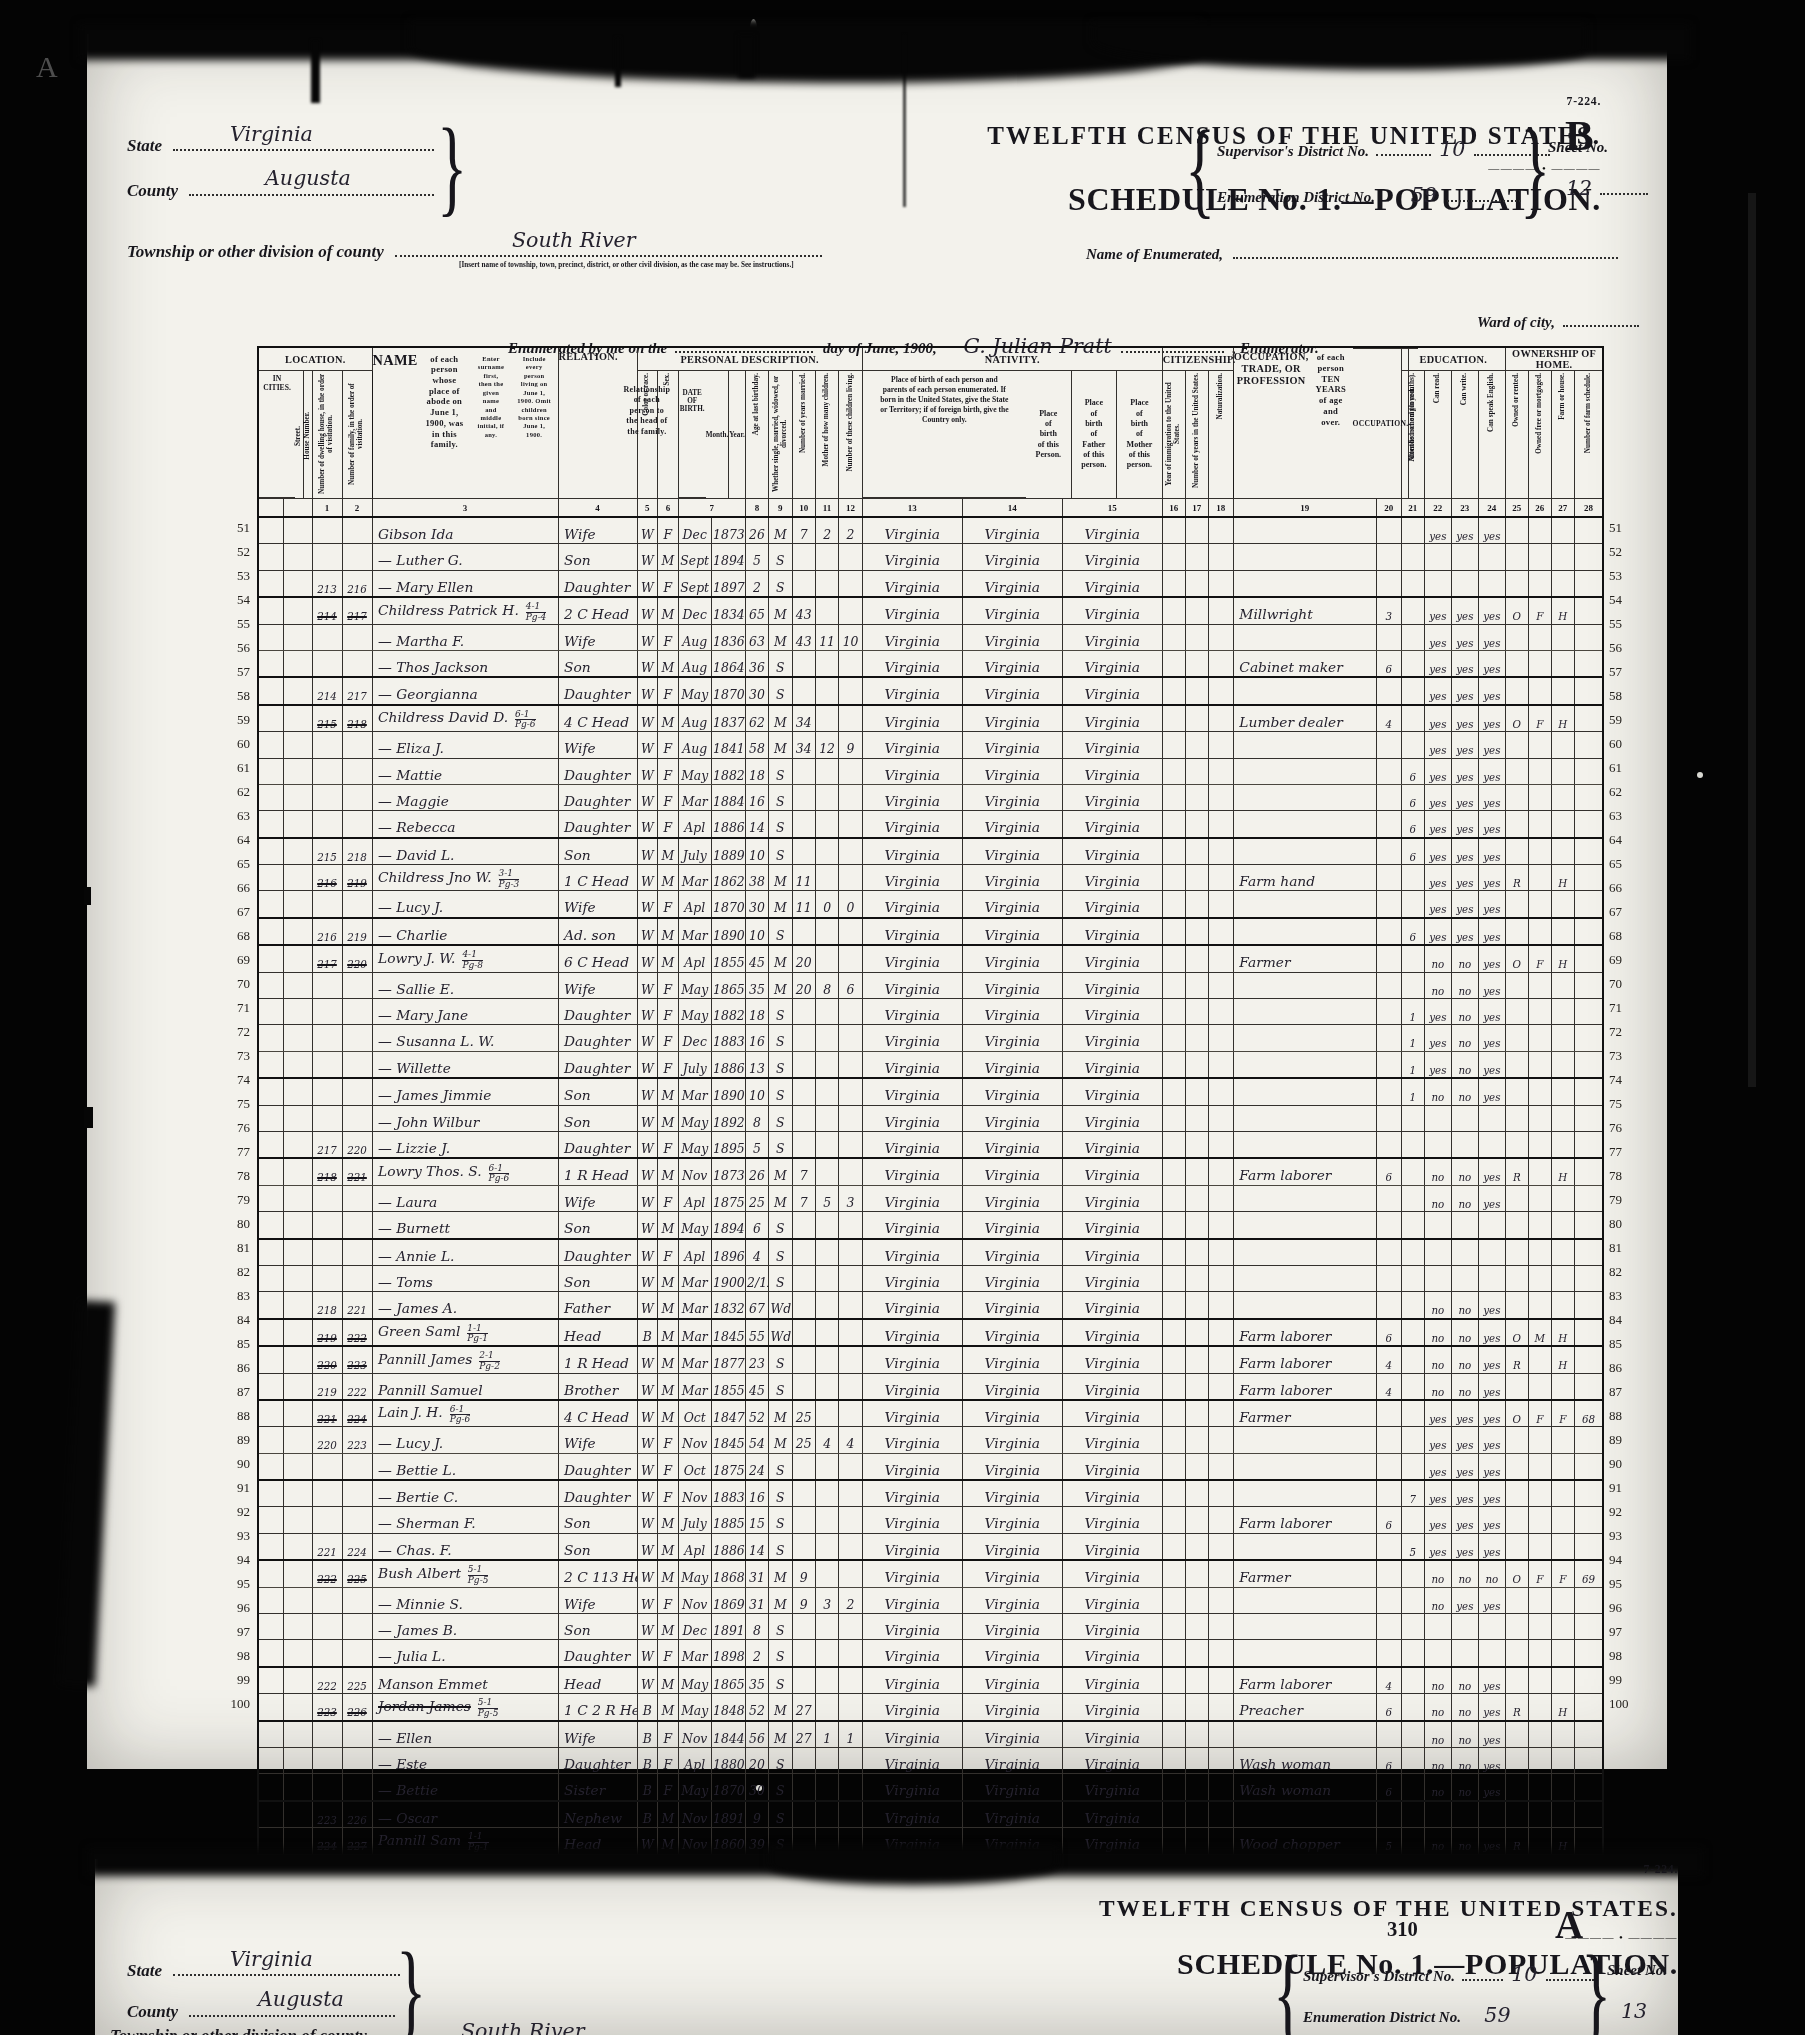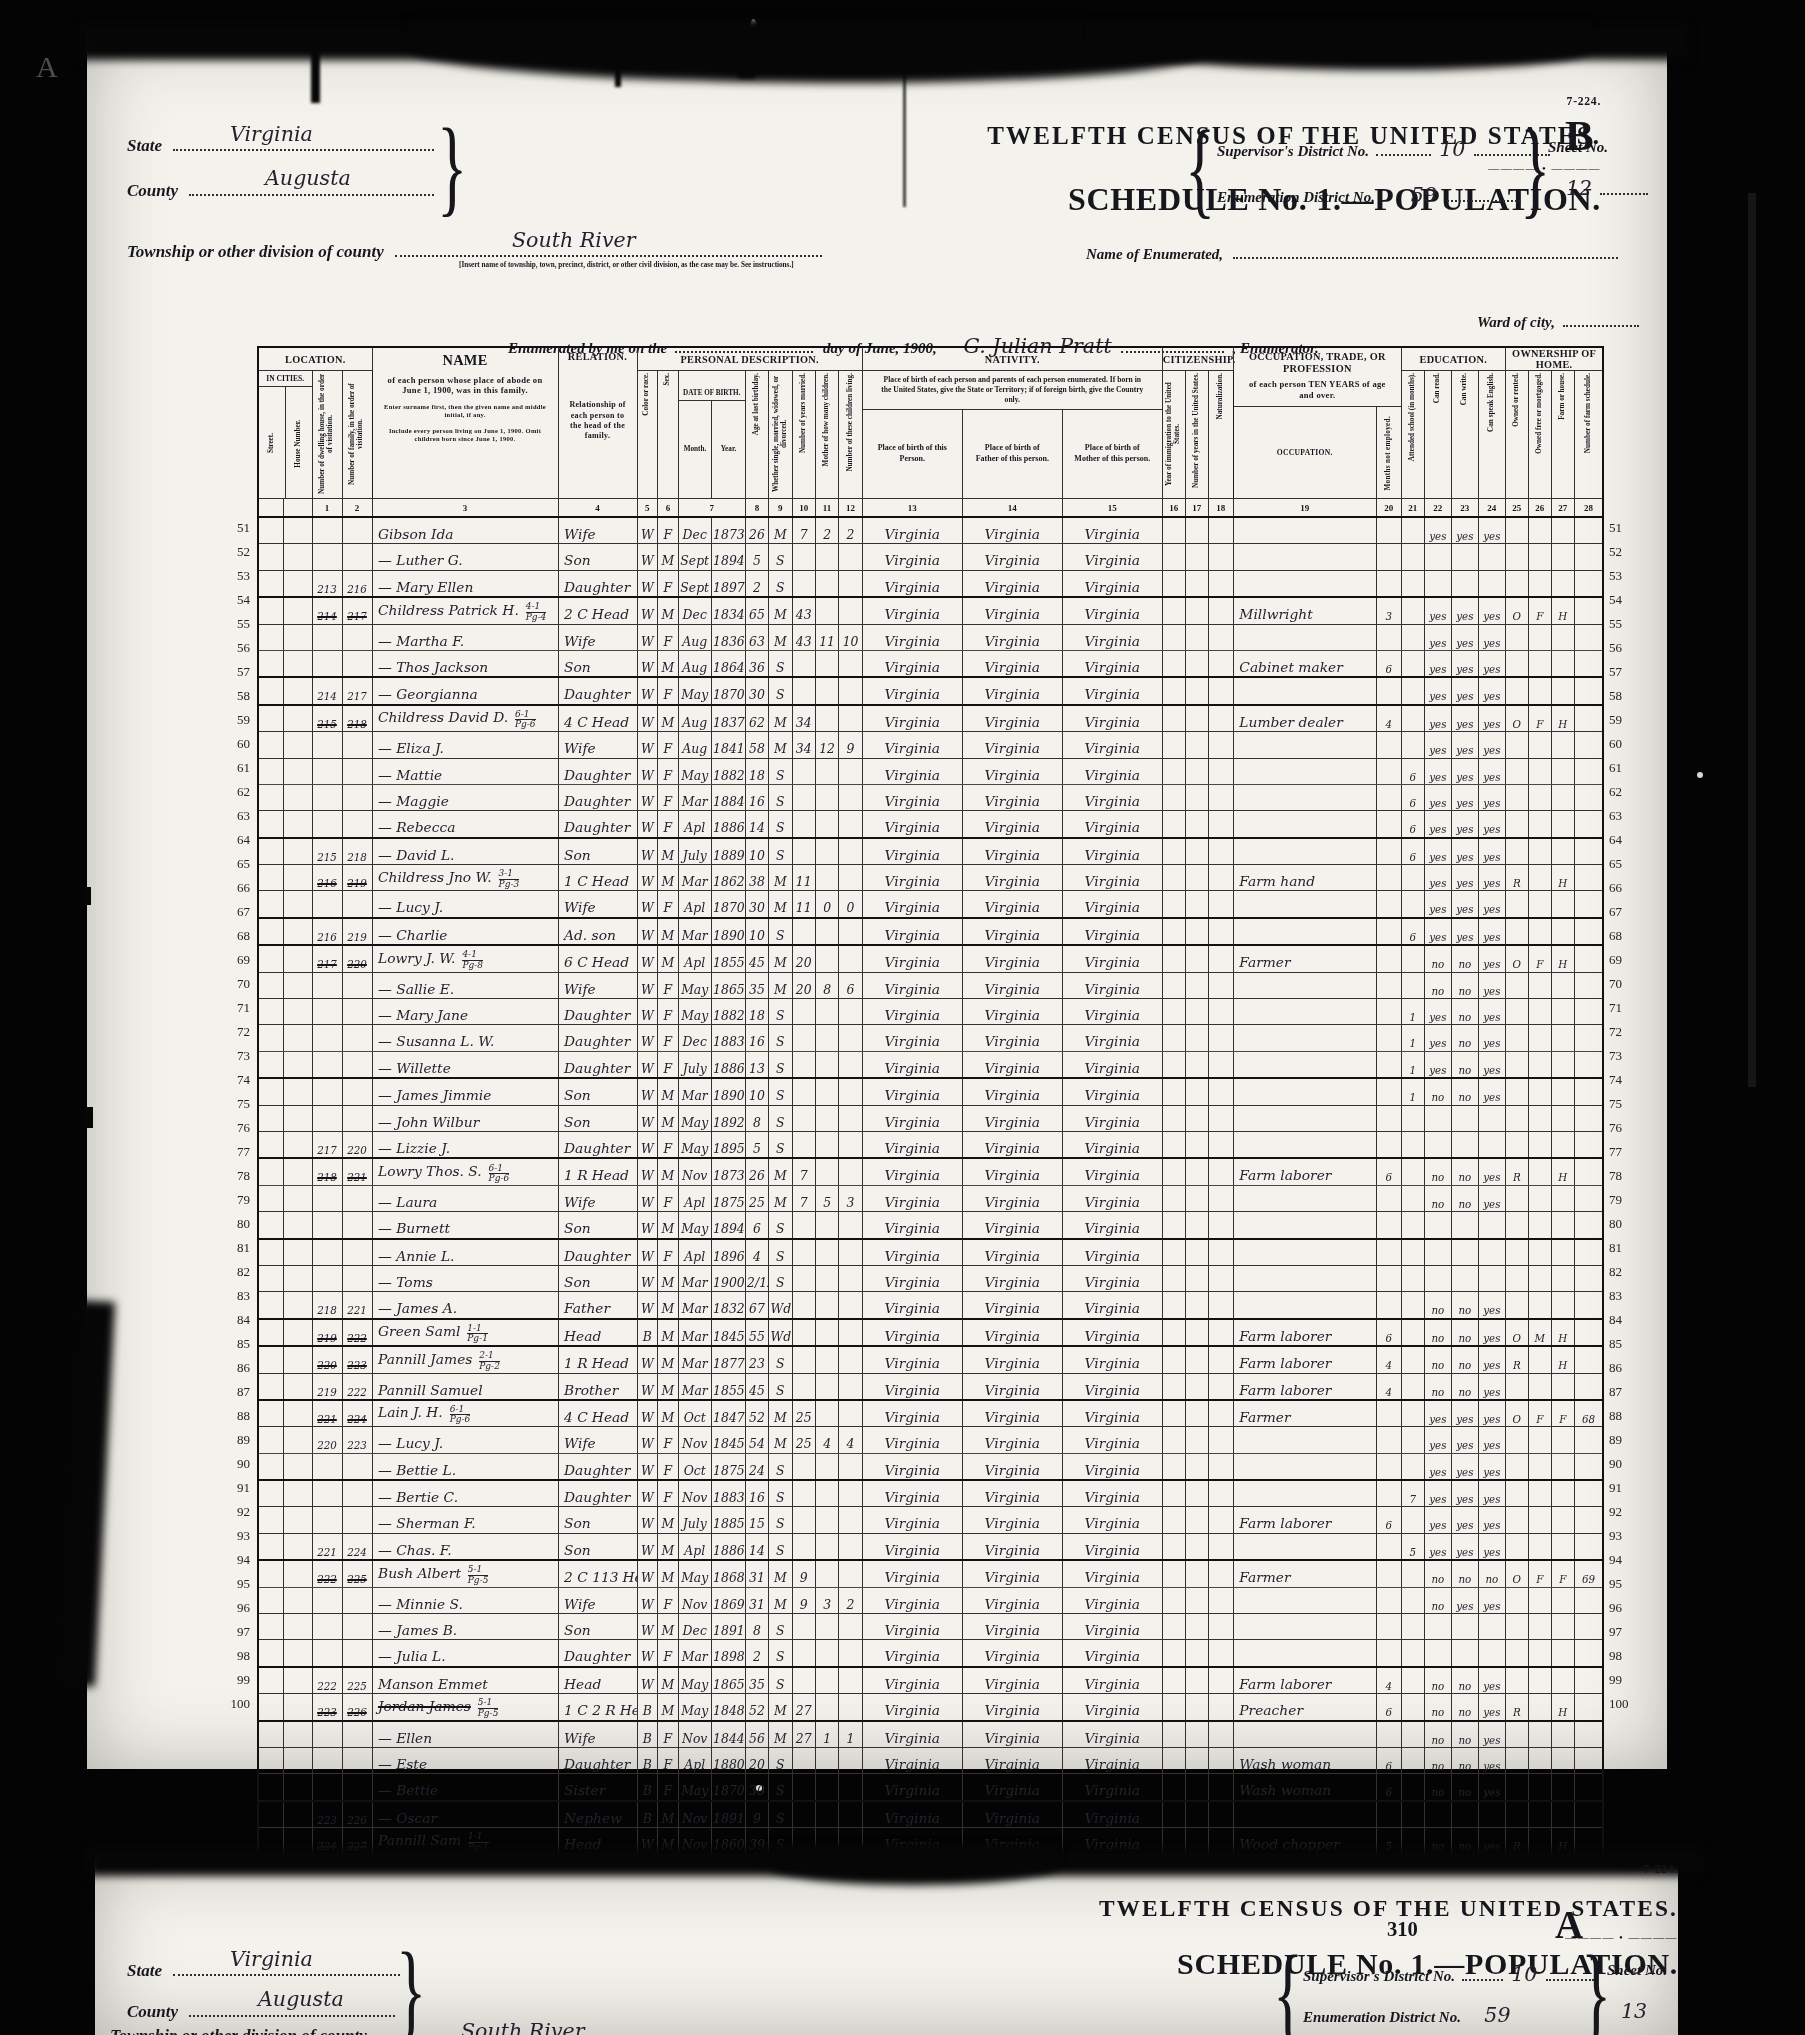--- a/index.html
+++ b/index.html
@@ -34,21 +34,21 @@
   
   #census{position:absolute;left:170px;top:312px;}
   table{border-collapse:collapse;table-layout:fixed;width:1344px;background:transparent;}
   th,td{border:0.7px solid #33302d;padding:0;}
   thead th{font-family:"Liberation Serif",serif;vertical-align:middle;text-align:center;}
   tr.g th{height:19px;font-weight:bold;font-size:10.3px;letter-spacing:0.3px;}
   tr.sub th{height:127px;vertical-align:top;}
   .vt{writing-mode:vertical-rl;transform:rotate(180deg);font-size:7.2px;font-weight:bold;
       line-height:1.08;display:inline-block;max-height:122px;margin-top:2.1px;}
   th.vth{vertical-align:middle;}
-  .stack{display:flex;flex-direction:column;height:100%;}
+  .stack{display:flex;flex-direction:row;height:100%;}
   .nt{font-weight:bold;font-size:14.4px;padding-top:4.1px;}
   .nt2{font-weight:bold;font-size:10.3px;padding-top:3.4px;line-height:1.15;}
   .nsub{font-weight:bold;font-size:8.6px;padding:5.5px 6.9px 0 6.9px;line-height:1.25;}
   .nnote{font-weight:bold;font-size:6.5px;padding:6.9px 5.5px 0 5.5px;line-height:1.3;}
   .relsub{font-weight:bold;font-size:8px;padding:37px 5.5px 0 5.5px;line-height:1.3;}
   .ic-t{font-weight:bold;font-size:7.6px;border-bottom:0.7px solid #33302d;padding:2.8px 0;}
   .ic-row{display:flex;flex:1;}
   .ic-row>div{flex:1;display:flex;align-items:center;justify-content:center;}
   .ic-row>div+div{border-left:0.7px solid #33302d;}
   .dob-t{font-weight:bold;font-size:7.2px;border-bottom:0.7px solid #33302d;padding:18px 0 2.8px 0;}

